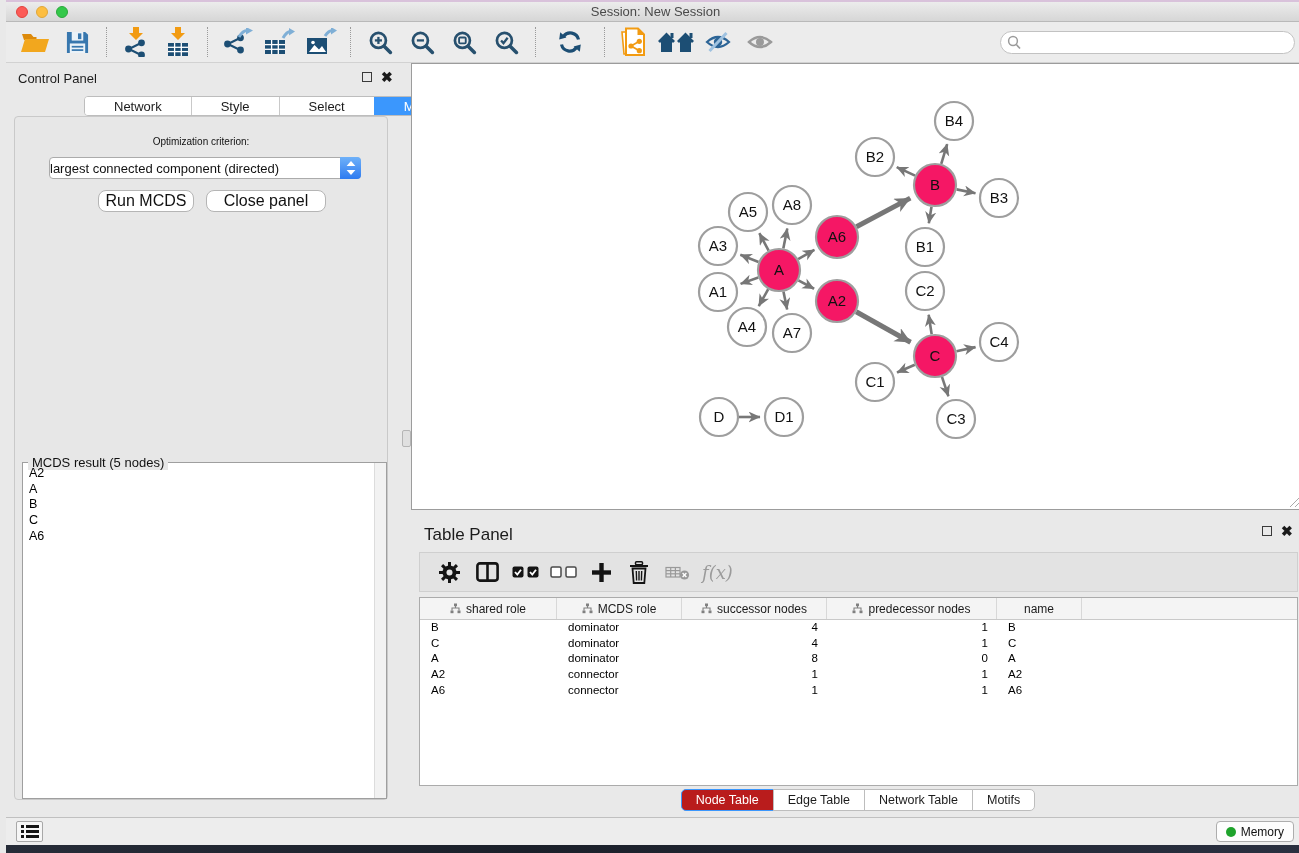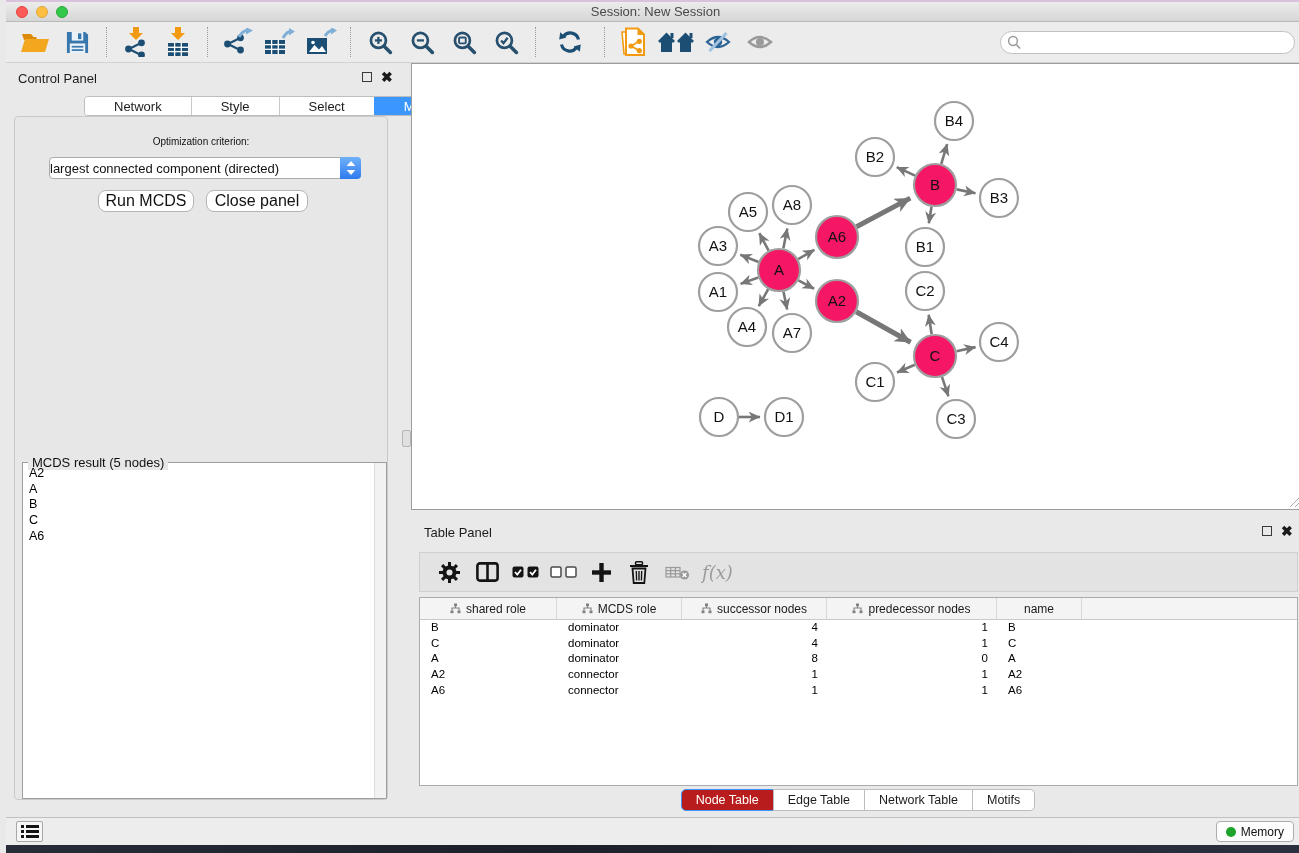--- a/index.html
+++ b/index.html
@@ -40,39 +40,39 @@
 
   #cp-content { left:8px; top:116px; width:374px; height:684px; background:#E7E7E7; border:1px solid #C9C9C9; border-radius:4px; }
   #opt-label { left:0; top:136px; width:390px; text-align:center; font-size:10px; color:#111; }
   #criterion-select { left:43px; top:157px; width:312px; height:22px; background:#fff; border:1px solid #ABABAB; border-radius:4px; display:flex; align-items:center; }
   #criterion-select .val { flex:1; font-size:13px; color:#111; white-space:nowrap; }
   #criterion-select .stepper { width:21px; height:22px; margin-right:-1px; border-radius:0 4px 4px 0;
     background:linear-gradient(#6FB1F9,#2E7BF0); display:flex; align-items:center; justify-content:center; }
   .mac-btn { height:22px; background:#fff; border:1px solid #B5B5B5; border-radius:8px; font-size:16px; color:#111;
     display:flex; align-items:center; justify-content:center; }
   #run-btn { left:92px; top:190px; width:96px; }
-  #closep-btn { left:200px; top:190px; width:102px; }
+  #closep-btn { left:200px; top:190px; width:120px; }
 
   #result-box { left:16px; top:462px; width:365px; height:337px; background:#fff; border:1px solid #9F9F9F; }
   #result-legend { position:absolute; left:5px; top:-8px; background:#E7E7E7; padding:0 4px; font-size:13px; color:#111; }
   #result-list { position:absolute; left:1px; top:3px; right:13px; bottom:1px; overflow:hidden; }
   .result-item { font-size:12.5px; color:#000; line-height:15.7px; padding-left:5px; }
   #result-scroll { position:absolute; right:0; top:0; width:12px; height:100%; background:#F2F2F2; border-left:1px solid #DCDCDC; }
 
   #splitter-grip { left:396px; top:430px; width:9px; height:17px; background:#E0E0E0; border:1px solid #B5B5B5; border-radius:2px; }
 
   
   #net-window { left:405px; top:63px; width:894px; height:447px; background:#fff; border:1px solid #9C9C9C; }
   #net-titlebar { position:absolute; left:0; top:0; width:100%; height:24px; background:linear-gradient(#EFEFEF,#D7D7D7); border-bottom:1px solid #B4B4B4; }
   #net-titlebar .title { width:100%; text-align:center; font-size:13px; color:#333; line-height:23px; }
   #net-canvas { position:absolute; left:1px; top:24px; }
   #net-grip { position:absolute; right:1px; bottom:1px; }
 
   
-  #table-panel-title { left:418px; top:525px; font-size:13px; color:#1c1c1c; }
+  #table-panel-title { left:418px; top:525px; font-size:17px; color:#1c1c1c; }
   #tp-btns { left:1256px; top:526px; }
   #tp-toolbar { left:413px; top:552px; width:879px; height:40px; background:#E3E3E3; border:1px solid #CFCFCF;
     display:flex; align-items:center; padding-left:10px; }
   .tpicon { width:38px; height:30px; display:flex; align-items:center; justify-content:center; }
   #fx-label { font-family:"DejaVu Serif", serif; font-style:italic; color:#9b9b9b; font-size:18px; margin-left:6px; }
 
   #node-table { left:413px; top:597px; width:879px; height:189px; background:#fff; border:1px solid #ABABAB; }
   #nt-header { display:flex; height:22px; background:#F4F4F4; border-bottom:1px solid #C9C9C9; }
   .th { display:flex; align-items:center; justify-content:center; gap:5px; font-size:12px; color:#1b1b1b; border-right:1px solid #D8D8D8; }
   .tr { display:flex; height:15.7px; }

